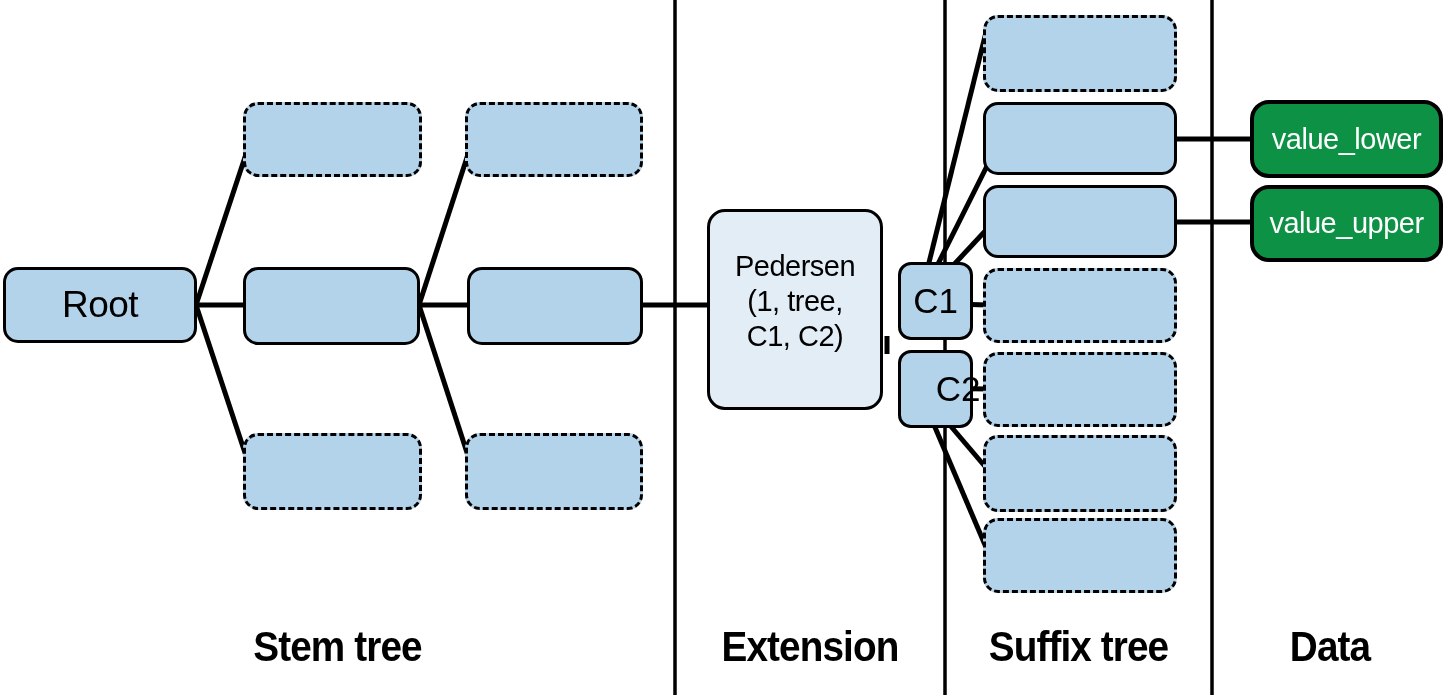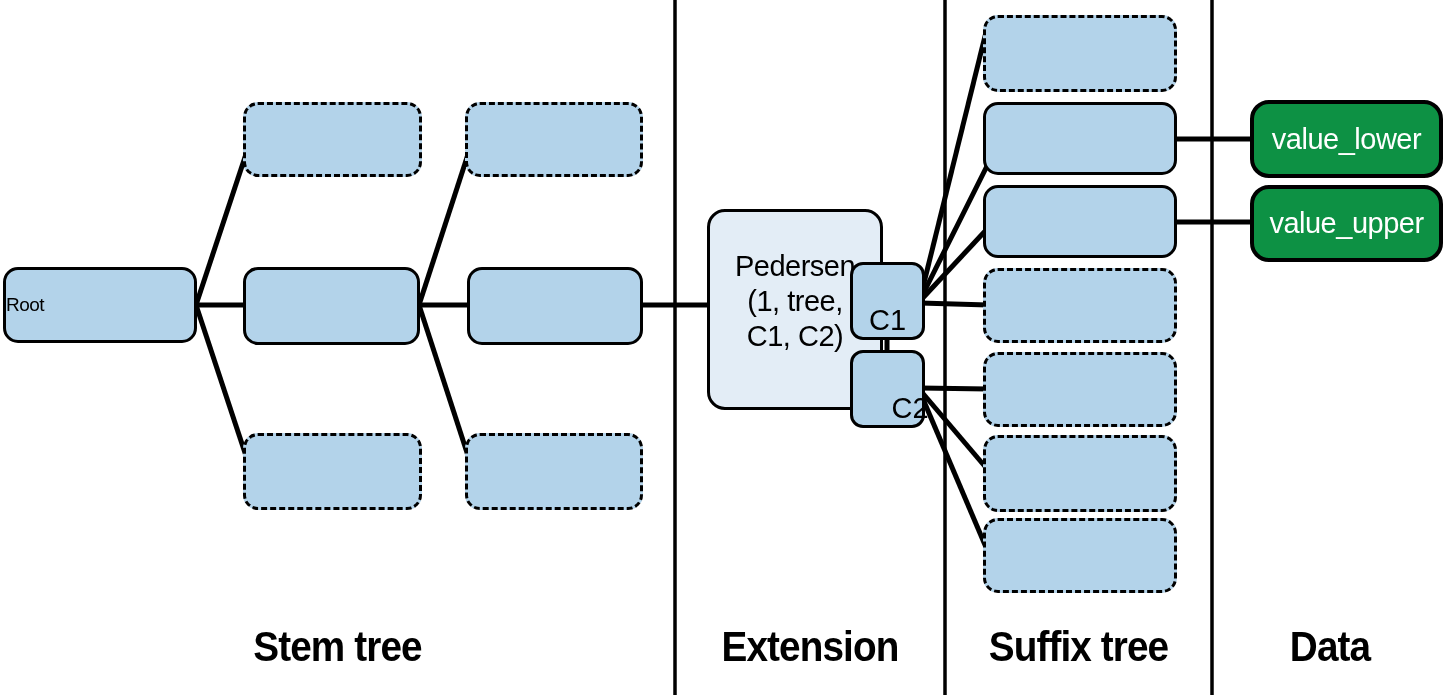--- a/index.html
+++ b/index.html
@@ -23,21 +23,22 @@
     position: absolute;
     background: var(--node-fill, #b3d3ea);
     border: 3.5px solid var(--stroke, #000);
     border-radius: 15px;
   }
   .node.dashed { border-style: dashed; }
 
   .txt-node {
     display: flex;
     align-items: center;
-    font-size: 19px;
+    justify-content: center;
+    font-size: 37px;
     letter-spacing: -0.5px;
   }
 
   .ext-box {
     position: absolute;
     background: var(--extension-fill, #e3edf6);
     border: 3.5px solid var(--stroke, #000);
     border-radius: 18px;
     display: flex;
     flex-direction: column;
@@ -49,23 +50,24 @@
     letter-spacing: -0.5px;
     padding-bottom: 16px;
   }
 
   .c-box {
     position: absolute;
     background: var(--node-fill, #b3d3ea);
     border: 3.5px solid var(--stroke, #000);
     border-radius: 13px;
     display: flex;
-    align-items: flex-end;
+    align-items: center;
     justify-content: center;
-    font-size: 29px;
+    font-size: 35px;
+    margin-left: 48px;
   }
 
   .green-box {
     position: absolute;
     background: var(--data-fill, #0d9144);
     border: 4px solid var(--stroke, #000);
     border-radius: 19px;
     display: flex;
     align-items: center;
     justify-content: center;

